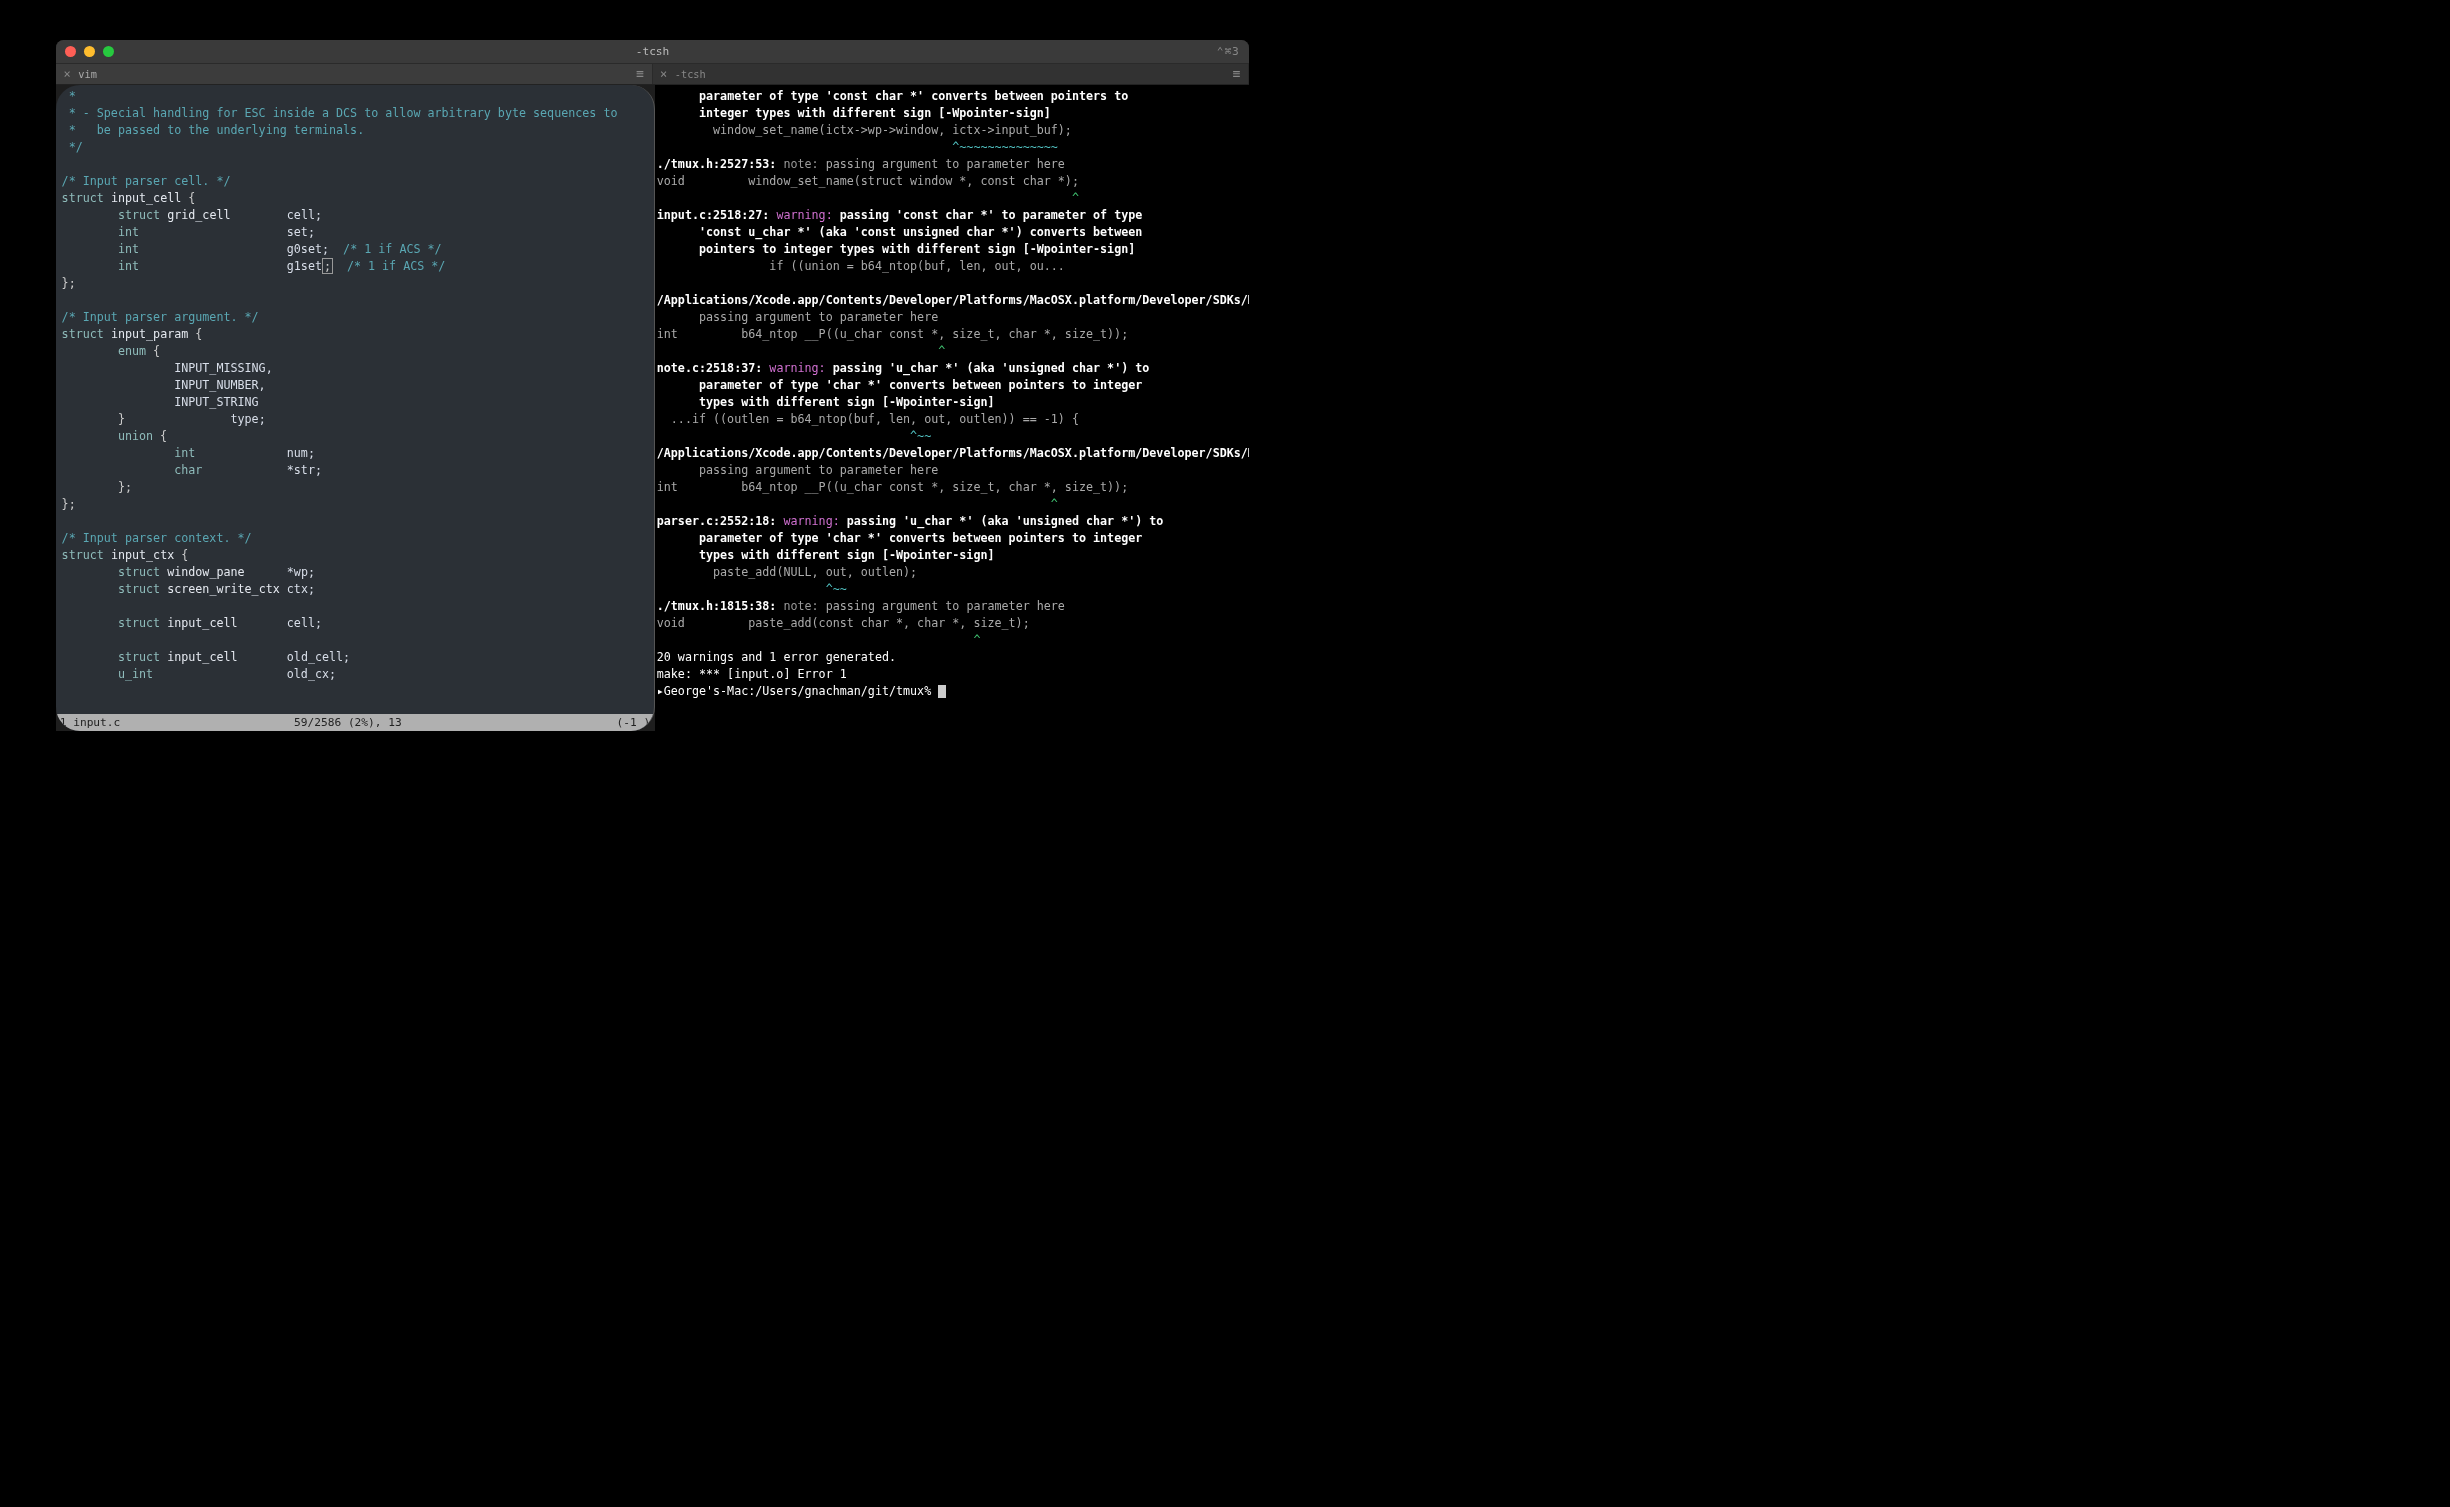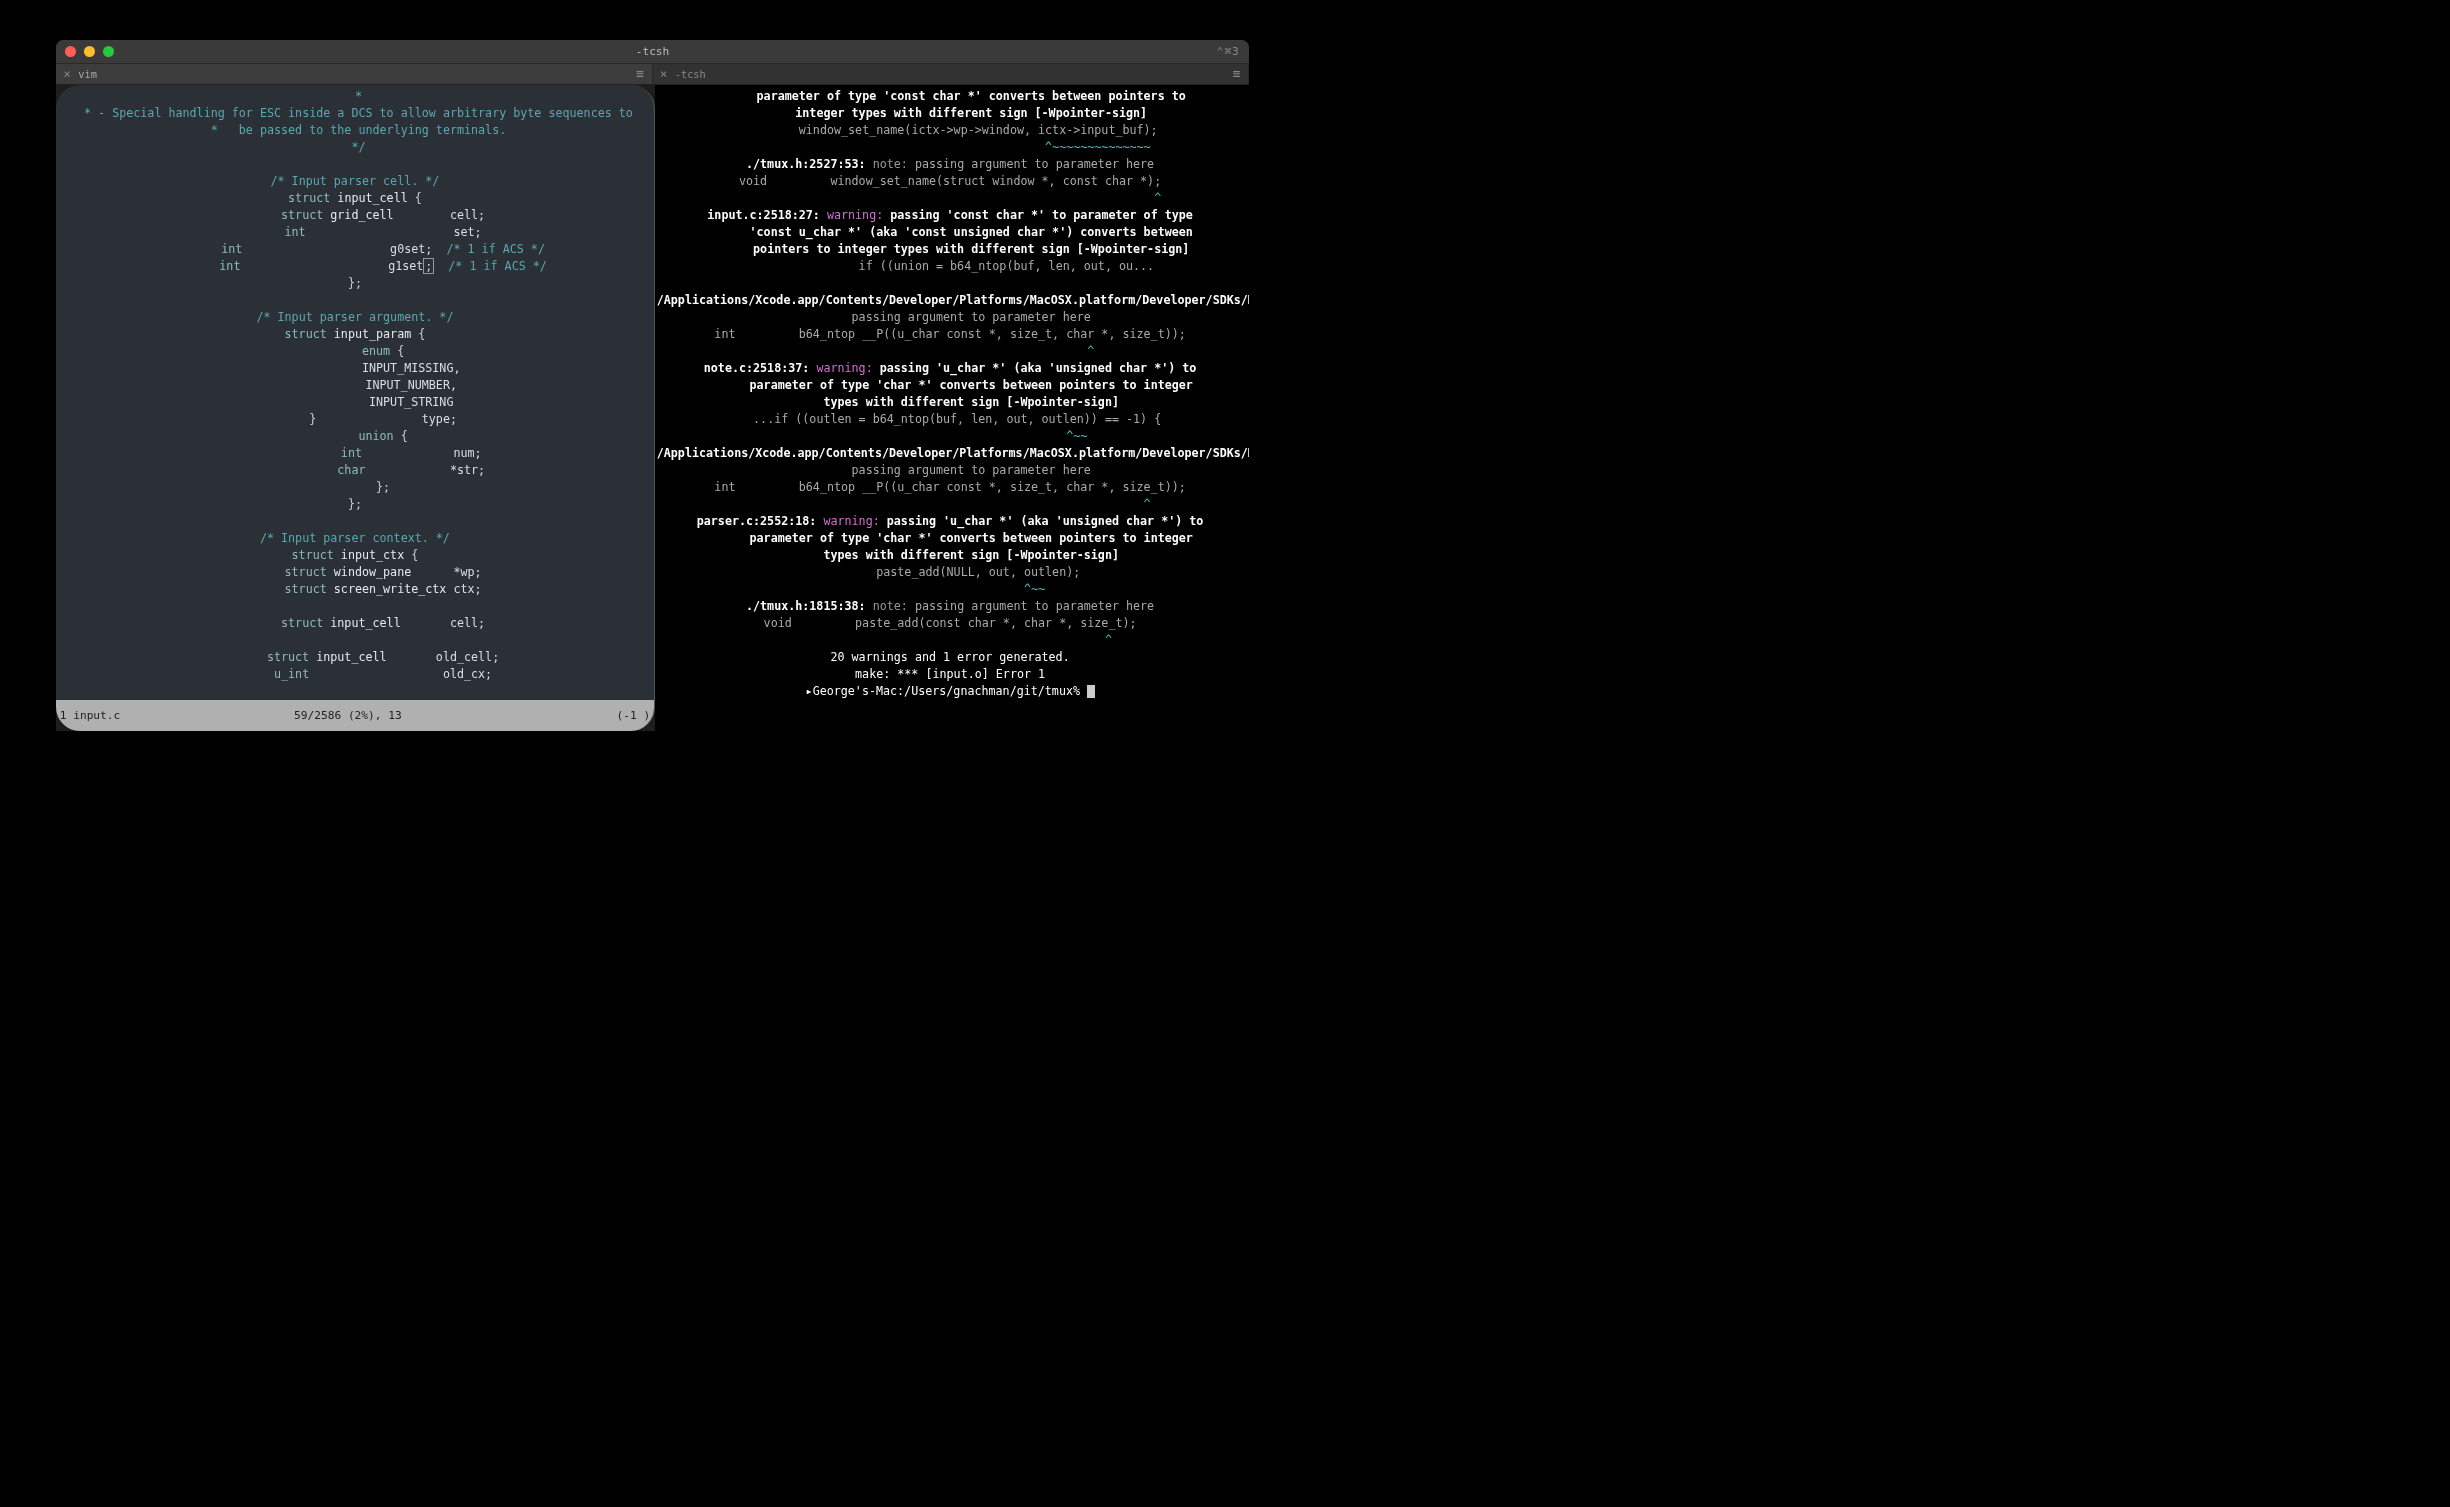--- a/index.html
+++ b/index.html
@@ -16,21 +16,20 @@
     top: 40px;
     left: 56px;
     width: 1193px;
     height: 691px;
     background: #1a1a1a;
     border-radius: 7.5px 7.5px 0 0;
     box-shadow: 0 18.7px 56px rgba(0,0,0,0.6);
     display: flex;
     flex-direction: column;
     overflow: hidden;
-    text-align: center;
   }
   .titlebar {
     height: 24px;
     background: #3a3a3a;
     display: flex;
     align-items: center;
     padding: 0 9.3px;
     position: relative;
     border-bottom: 0.9px solid #2a2a2a;
   }
@@ -118,21 +117,21 @@
     border: 0.9px solid #999;
     padding: 0 0.9px;
   }
   .statusbar {
     position: absolute;
     bottom: 0;
     left: 0;
     right: 0;
     background: #b0b0b0;
     color: #222;
-    height: 31px;
+    height: 17px;
     display: flex;
     align-items: center;
     font-size: 11.2px;
     padding: 0 3.7px;
   }
   .status-left { }
   .status-center { position: absolute; left: 209px; margin-left: 29px; }
   .status-right { margin-left: auto; }
 
   .r-white { color: #fff; }

